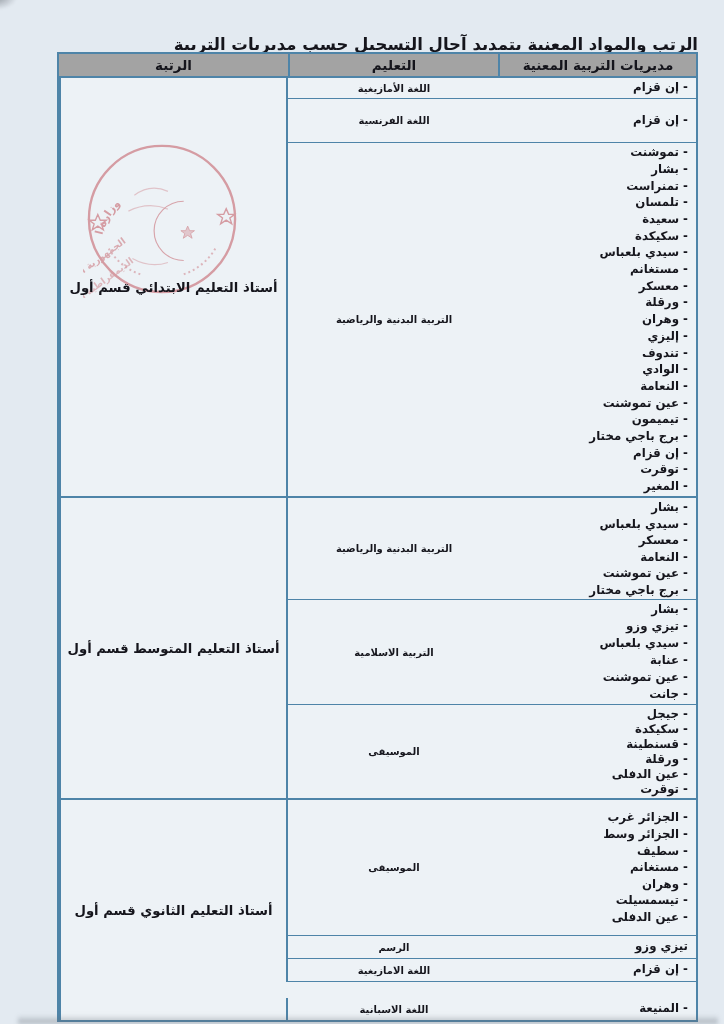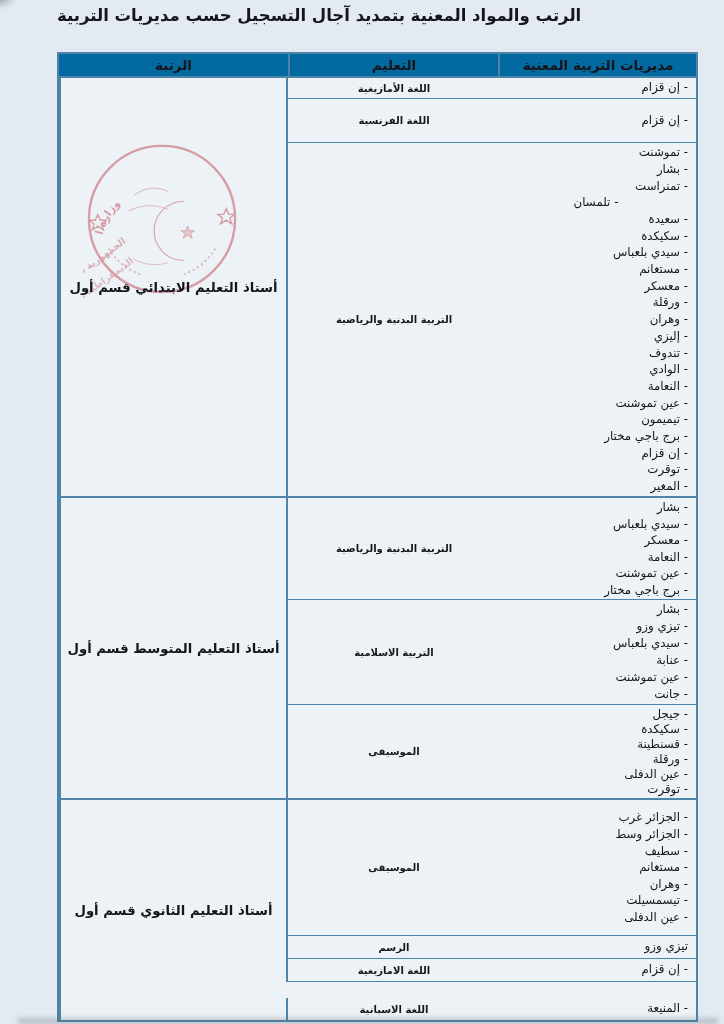--- a/index.html
+++ b/index.html
@@ -11,45 +11,45 @@
   *{box-sizing:border-box;margin:0;padding:0;}
   html,body{width:724px;height:1024px;overflow:hidden;}
   body{
     background:var(--page-bg);
     font-family:"DejaVu Sans", sans-serif;
     color:var(--text);
     position:relative;
   }
   .page{position:absolute;inset:0;}
   .doc-title{
-    position:absolute;top:6px;left:57px;width:641px;
-    text-align:left;font-size:16.5px;font-weight:bold;
+    position:absolute;top:35px;left:57px;width:641px;
+    text-align:right;font-size:16.5px;font-weight:bold;
     letter-spacing:0;
   }
   .reg-table{
     position:absolute;top:52px;left:57px;width:641px;
     border:2px solid var(--border);
     background:var(--cell-bg);
     direction:rtl;
   }
-  .hdr-row{display:flex;flex-direction:row-reverse;height:24px;border-bottom:2px solid var(--border);background:#0369a1;}
+  .hdr-row{display:flex;flex-direction:row-reverse;height:24px;border-bottom:2px solid var(--border);background:#a3a3a3;}
   .hdr-cell{display:flex;align-items:center;justify-content:center;font-weight:bold;font-size:13.5px;}
   .hdr-dir{width:196px;}
   .hdr-subj{width:212px;border-left:2px solid var(--border);border-right:2px solid var(--border);}
   .hdr-rank{flex:1;}
   .rank-group{display:flex;flex-direction:row-reverse;border-bottom:2px solid var(--border);}
   .rank-group:last-child{border-bottom:none;}
   .rows-col{width:410px;display:flex;flex-direction:column;}
   .sub-row{display:flex;flex-direction:row-reverse;}
   .sub-row:not(:last-child){border-bottom:1.5px solid var(--border);}
   .dir-cell{
     width:196px;display:flex;flex-direction:column;justify-content:center;
     padding:1px 8px 1px 4px;overflow:hidden;
   }
-  .dir-item{font-size:11.8px;font-weight:normal;text-align:right;white-space:nowrap;}
+  .dir-item{font-size:11.8px;font-weight:bold;text-align:right;white-space:nowrap;}
   .subj-cell{
     width:214px;border-left:2px solid var(--border);
     display:flex;align-items:center;justify-content:center;
     font-size:10px;font-weight:bold;text-align:center;padding:0 4px;
   }
   .rank-cell{
     flex:1;border-left:2px solid var(--border);
     display:flex;align-items:center;justify-content:center;
     position:relative;font-size:13.2px;font-weight:bold;text-align:center;
   }
@@ -118,21 +118,21 @@
               <div class="dir-cell">
                 <div class="dir-item" style="line-height: 17.5px;">- إن قزام</div>
               </div>
             </div>
             <div class="sub-row" style="height: 353px;">
               <div class="subj-cell">التربية البدنية والرياضية</div>
               <div class="dir-cell">
                 <div class="dir-item" style="line-height: 16.6667px;">- تموشنت</div>
                 <div class="dir-item" style="line-height: 16.6667px;">- بشار</div>
                 <div class="dir-item" style="line-height: 16.6667px;">- تمنراست</div>
-                <div class="dir-item" style="line-height: 16.6667px; text-align: center;">- تلمسان</div>
+                <div class="dir-item" style="line-height: 16.6667px;">- تلمسان</div>
                 <div class="dir-item" style="line-height: 16.6667px;">- سعيدة</div>
                 <div class="dir-item" style="line-height: 16.6667px;">- سكيكدة</div>
                 <div class="dir-item" style="line-height: 16.6667px;">- سيدي بلعباس</div>
                 <div class="dir-item" style="line-height: 16.6667px;">- مستغانم</div>
                 <div class="dir-item" style="line-height: 16.6667px;">- معسكر</div>
                 <div class="dir-item" style="line-height: 16.6667px;">- ورقلة</div>
                 <div class="dir-item" style="line-height: 16.6667px;">- وهران</div>
                 <div class="dir-item" style="line-height: 16.6667px;">- إليزي</div>
                 <div class="dir-item" style="line-height: 16.6667px;">- تندوف</div>
                 <div class="dir-item" style="line-height: 16.6667px;">- الوادي</div>

